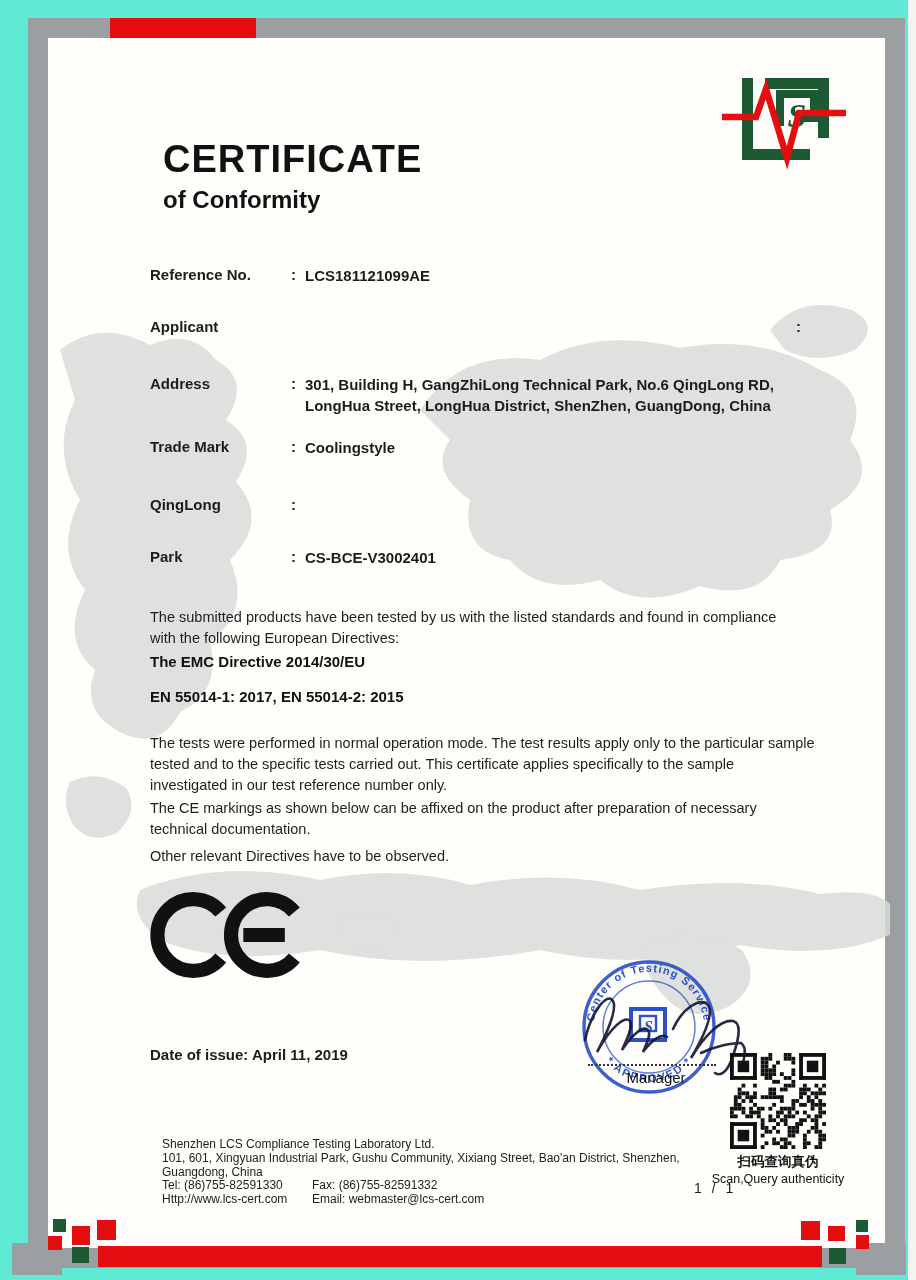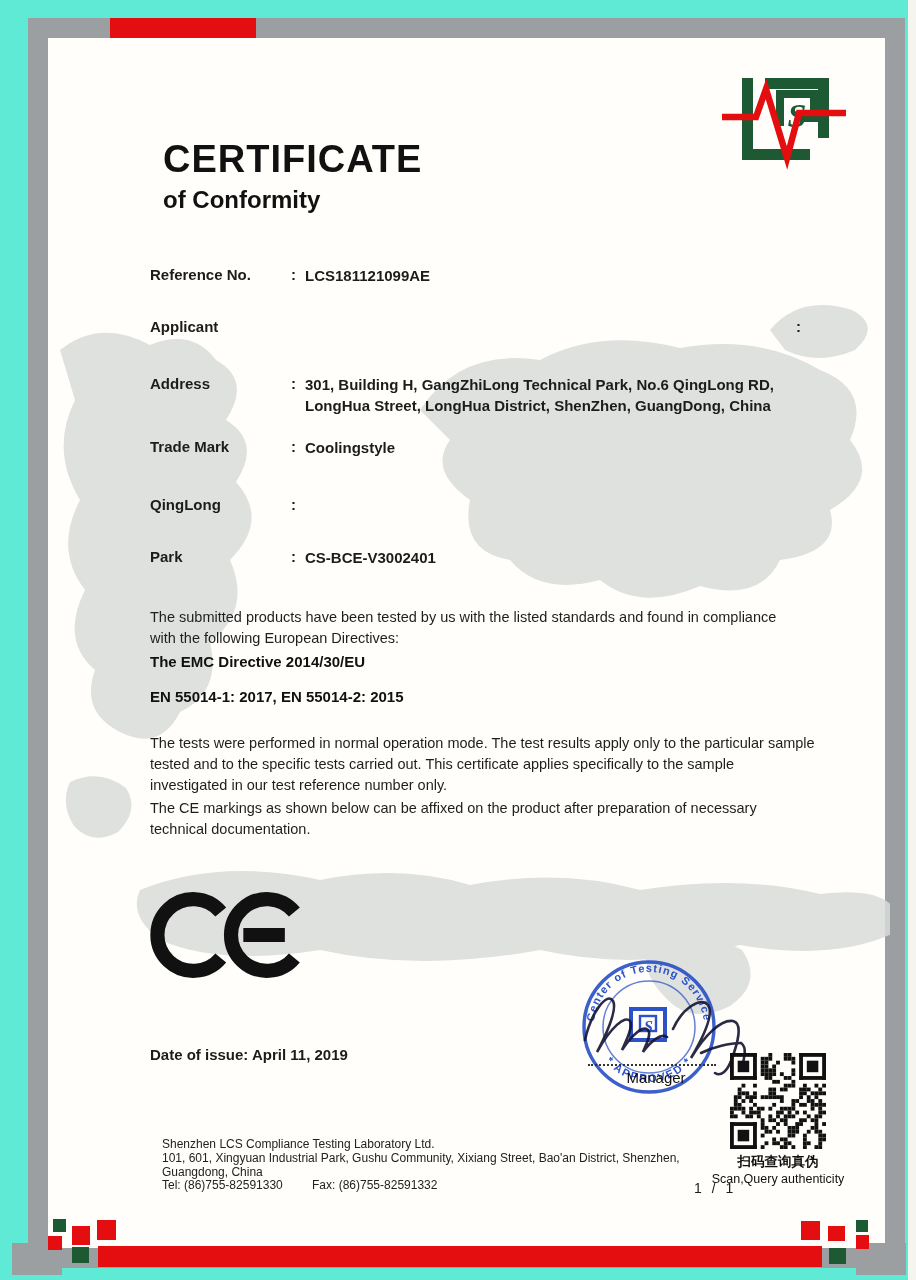--- a/index.html
+++ b/index.html
@@ -126,20 +126,21 @@
     <div class="field-label">Park</div>
     <div class="field-colon">:</div>
     <div class="field-value">CS-BCE-V3002401</div>
   </div>
 
   <div class="abs z para" style="top:607px; width:650px;">The submitted products have been tested by us with the listed standards and found in compliance with the following European Directives:</div>
   <div class="abs z bold-line" style="top:653px;">The EMC Directive 2014/30/EU</div>
   <div class="abs z bold-line" style="top:688px;">EN 55014-1: 2017, EN 55014-2: 2015</div>
   <div class="abs z para" style="top:733px; width:665px;">The tests were performed in normal operation mode. The test results apply only to the particular sample tested and to the specific tests carried out. This certificate applies specifically to the sample investigated in our test reference number only.</div>
   <div class="abs z para" style="top:798px; width:630px;">The CE markings as shown below can be affixed on the product after preparation of necessary technical documentation.</div>
+  <div class="abs z para" style="top:846px; width:650px;">Other relevant Directives have to be observed.</div>
 
   <svg class="abs z" style="left:148px; top:884px; width:168px; height:102px;" viewBox="0 0 178 108">
     <path d="M77.1,29.6 A38,38 0 1 0 77.1,78.4" fill="none" stroke="#111" stroke-width="15"></path>
     <path d="M155.1,29.6 A38,38 0 1 0 155.1,78.4" fill="none" stroke="#111" stroke-width="15"></path>
     <line x1="101" y1="54" x2="145" y2="54" stroke="#111" stroke-width="15"></line>
   </svg>
 
   <div class="abs z date-line" style="top:1046px;">Date of issue: April 11, 2019</div>
 
   <svg class="abs z stamp-wrap" viewBox="0 0 150 150">
@@ -397,20 +398,24 @@
   <div class="abs z page-no">1 / 1</div>
 
   <div class="abs z footer">
     <div>Shenzhen LCS Compliance Testing Laboratory Ltd.</div>
     <div>101, 601, Xingyuan Industrial Park, Gushu Community, Xixiang Street, Bao'an District, Shenzhen,</div>
     <div>Guangdong, China</div>
     <div class="footer-cols">
       <span class="fcol1">Tel: (86)755-82591330</span>
       <span>Fax: (86)755-82591332</span>
     </div>
+    <div class="footer-cols">
+      <span class="fcol1">Http://www.lcs-cert.com</span>
+      <span>Email: webmaster@lcs-cert.com</span>
+    </div>
   </div>
 
   <div class="abs gray-corner-l"></div>
   <div class="abs gray-corner-r"></div>
   <div class="abs red-bar"></div>
 
   <div class="abs sq sq-green" style="left:53px; top:1219px; width:13px; height:13px;"></div>
   <div class="abs sq sq-red" style="left:48px; top:1236px; width:14px; height:14px;"></div>
   <div class="abs sq sq-red" style="left:72px; top:1226px; width:18px; height:19px;"></div>
   <div class="abs sq sq-green" style="left:72px; top:1247px; width:17px; height:16px;"></div>

